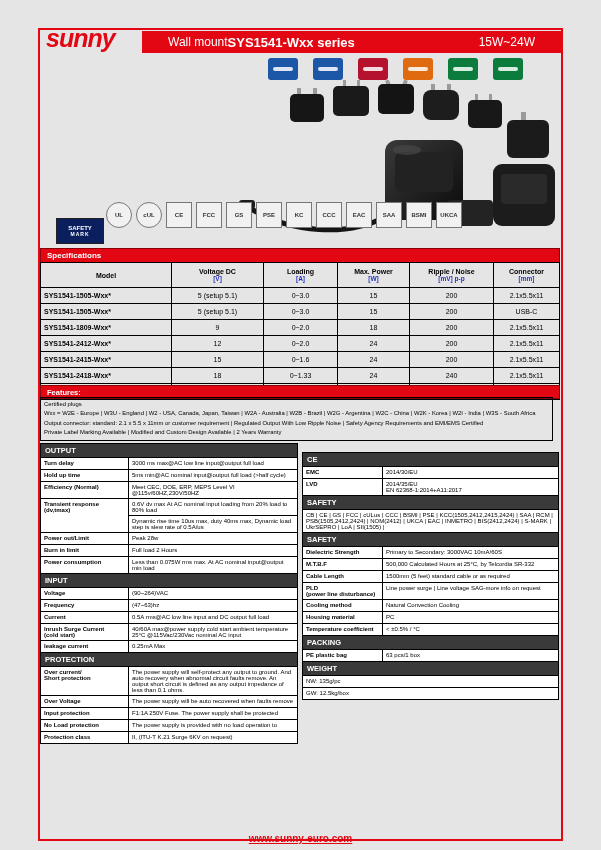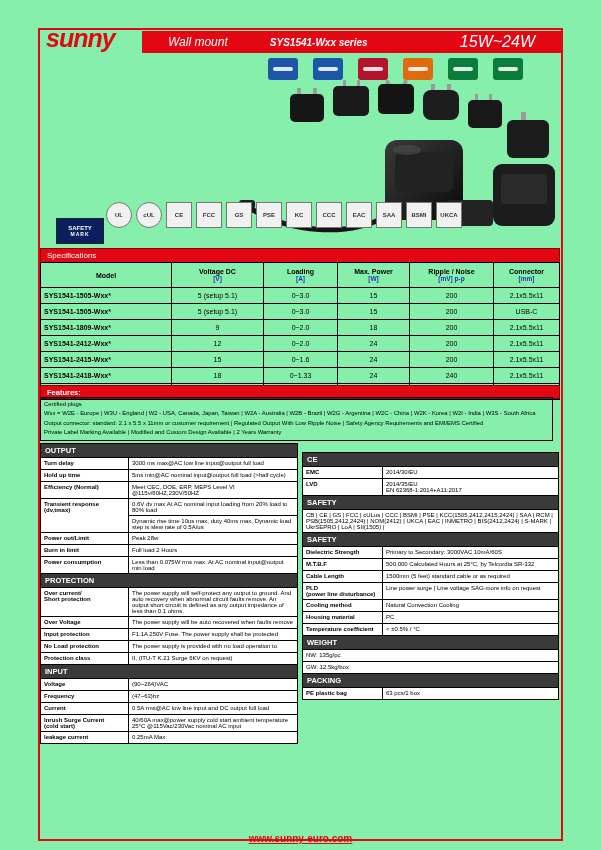--- a/index.html
+++ b/index.html
@@ -1,41 +1,41 @@
 <!DOCTYPE html>
 <html style="--brand-red: #e30613; --section-header: #3a3a3a; --unit-blue: #2233bb;"><head>
 <meta charset="utf-8">
 <style>
   html,body{margin:0;padding:0;background:#fff;}
-  .page{position:relative;width:601px;height:850px;background:#86efac;overflow:hidden;
+  .page{position:relative;width:601px;height:850px;background:#e5e5e5;overflow:hidden;
         font-family:"Liberation Sans",sans-serif;color:#000;}
   .frame{position:absolute;left:38px;top:28px;width:521px;height:809px;
          border:2px solid var(--brand-red,#e30613);}
   .logo{position:absolute;left:46px;top:24px;font-size:25px;font-weight:bold;font-style:italic;
         color:var(--brand-red,#e30613);letter-spacing:-1px;}
   .header-bar{position:absolute;left:142px;top:31px;width:419px;height:22px;
-        background:var(--brand-red,#e30613);display:flex;align-items:center;color:#fff;font-style:italic;}
+        background:var(--brand-red,#e30613);display:flex;align-items:center;color:#fff;}
   .wall-mount{font-size:12px;margin-left:26px;}
-  .series{font-size:10px;font-weight:bold;margin-left:42px;}
-  .range{font-size:16px;margin-left:auto;margin-right:26px;}
+  .series{font-size:13px;font-weight:bold;}
+  .range{font-size:12px;margin-left:auto;margin-right:26px;}
   .top-marks{position:absolute;left:268px;top:58px;display:flex;gap:15px;}
   .mark{width:30px;height:22px;border-radius:3px;position:relative;}
   .mark:after{content:"";position:absolute;left:5px;top:9px;width:20px;height:4px;background:rgba(255,255,255,.85);border-radius:2px;}
   .photo{position:absolute;left:235px;top:80px;}
   .safety-badge{position:absolute;left:56px;top:218px;width:46px;height:24px;background:#0b1f5e;
         border:1px solid #222;color:#fff;text-align:center;font-weight:bold;line-height:1.1;
         display:flex;flex-direction:column;justify-content:center;}
   .safety-badge div{font-size:6px;}
   .safety-badge .small{font-size:5px;letter-spacing:1px;}
   .cert-row{position:absolute;left:106px;top:202px;display:flex;gap:4px;align-items:center;}
   .cert-chip{width:24px;height:24px;border:1px solid #777;background:#f1f1f1;color:#333;
         font-size:6px;font-weight:bold;display:flex;align-items:center;justify-content:center;}
   .cert-chip.round{border-radius:50%;}
   .spec-bar{position:absolute;left:40px;top:248px;width:512px;height:13px;background:var(--brand-red,#e30613);
-        color:#fff;font-size:8px;font-weight:normal;display:flex;align-items:center;padding-left:6px;
+        color:#fff;font-size:8px;font-weight:bold;display:flex;align-items:center;padding-left:6px;
         border:1px solid #8a0008;}
   .spec-table{position:absolute;left:40px;top:262px;width:519px;border-collapse:collapse;table-layout:fixed;}
   .spec-table th,.spec-table td{border:1px solid #000;padding:1px 2px;}
   .spec-table th{font-size:7px;font-weight:bold;text-align:center;vertical-align:middle;height:22px;}
   .col-unit{font-size:6.5px;font-weight:bold;color:var(--unit-blue,#2233bb);}
   .spec-table td{font-size:7px;text-align:center;height:13px;}
   .spec-table td.model-cell{font-weight:bold;text-align:left;padding-left:3px;}
   .features-bar{position:absolute;left:40px;top:385px;width:512px;height:12px;background:var(--brand-red,#e30613);
         color:#fff;font-size:7.5px;font-weight:bold;display:flex;align-items:center;padding-left:6px;
         border:1px solid #8a0008;}
@@ -294,20 +294,44 @@
           <div class="row">
             <div class="lbl">Burn in limit</div>
             <div class="val">Full load 2 Hours</div>
           </div>
           <div class="row">
             <div class="lbl">Power consumption</div>
             <div class="val">Less than 0.075W rms max. At AC nominal input@output min load</div>
           </div>
         </div>
         <div class="sec">
+          <div class="sec-header">INPUT</div>
+          <div class="row">
+            <div class="lbl">Voltage</div>
+            <div class="val">(90~264)VAC</div>
+          </div>
+          <div class="row">
+            <div class="lbl">Frequency</div>
+            <div class="val">(47~63)hz</div>
+          </div>
+          <div class="row">
+            <div class="lbl">Current</div>
+            <div class="val">0.5A rms@AC low line input and DC output full load</div>
+          </div>
+          <div class="row">
+            <div class="lbl">Inrush Surge Current
+(cold start)</div>
+            <div class="val">40/60A max@power supply cold start ambient temperature 25°C @115Vac/230Vac nominal AC input</div>
+          </div>
+          <div class="row">
+            <div class="lbl">leakage current</div>
+            <div class="val">0.25mA Max</div>
+          </div>
+        </div>
+        <div class="sec">
           <div class="sec-header">PROTECTION</div>
           <div class="row">
             <div class="lbl">Over current/
 Short protection</div>
             <div class="val">The power supply will self-protect any output to ground. And auto recovery when abnormal circuit faults remove. An output short circuit is defined as any output impedance of less than 0.1 ohms.</div>
           </div>
           <div class="row">
             <div class="lbl">Over Voltage</div>
             <div class="val">The power supply will be auto recovered when faults remove</div>
           </div>
@@ -317,44 +341,20 @@
           </div>
           <div class="row">
             <div class="lbl">No Load protection</div>
             <div class="val">The power supply is provided with no load operation to</div>
           </div>
           <div class="row">
             <div class="lbl">Protection class</div>
             <div class="val">II, (ITU-T K.21 Surge 6KV on request)</div>
           </div>
         </div>
-        <div class="sec">
-          <div class="sec-header">INPUT</div>
-          <div class="row">
-            <div class="lbl">Voltage</div>
-            <div class="val">(90~264)VAC</div>
-          </div>
-          <div class="row">
-            <div class="lbl">Frequency</div>
-            <div class="val">(47~63)hz</div>
-          </div>
-          <div class="row">
-            <div class="lbl">Current</div>
-            <div class="val">0.5A rms@AC low line input and DC output full load</div>
-          </div>
-          <div class="row">
-            <div class="lbl">Inrush Surge Current
-(cold start)</div>
-            <div class="val">40/60A max@power supply cold start ambient temperature 25°C @115Vac/230Vac nominal AC input</div>
-          </div>
-          <div class="row">
-            <div class="lbl">leakage current</div>
-            <div class="val">0.25mA Max</div>
-          </div>
-        </div>
       </div>
     <div class="col right" id="col-right">
         <div class="sec">
           <div class="sec-header">CE</div>
           <div class="row">
             <div class="lbl">EMC</div>
             <div class="val">2014/30/EU</div>
           </div>
           <div class="row">
             <div class="lbl">LVD</div>
@@ -394,33 +394,33 @@
           <div class="row">
             <div class="lbl">Housing material</div>
             <div class="val">PC</div>
           </div>
           <div class="row">
             <div class="lbl">Temperature coefficient</div>
             <div class="val">&lt; ±0.5% / °C</div>
           </div>
         </div>
         <div class="sec">
+          <div class="sec-header">PACKING</div>
+          <div class="row">
+            <div class="lbl">PE plastic bag</div>
+            <div class="val">63 pcs/1 box</div>
+          </div>
+        </div>
+        <div class="sec">
           <div class="sec-header">WEIGHT</div>
           <div class="row full">
             <div class="val">NW: 135g/pc</div>
           </div>
           <div class="row full">
             <div class="val">GW: 12.5kg/box</div>
-          </div>
-        </div>
-        <div class="sec">
-          <div class="sec-header">PACKING</div>
-          <div class="row">
-            <div class="lbl">PE plastic bag</div>
-            <div class="val">63 pcs/1 box</div>
           </div>
         </div>
       </div>
   </div>
 
   <div class="footer">
     <a>www.sunny-euro.com</a>
   </div>
 </div>
 

